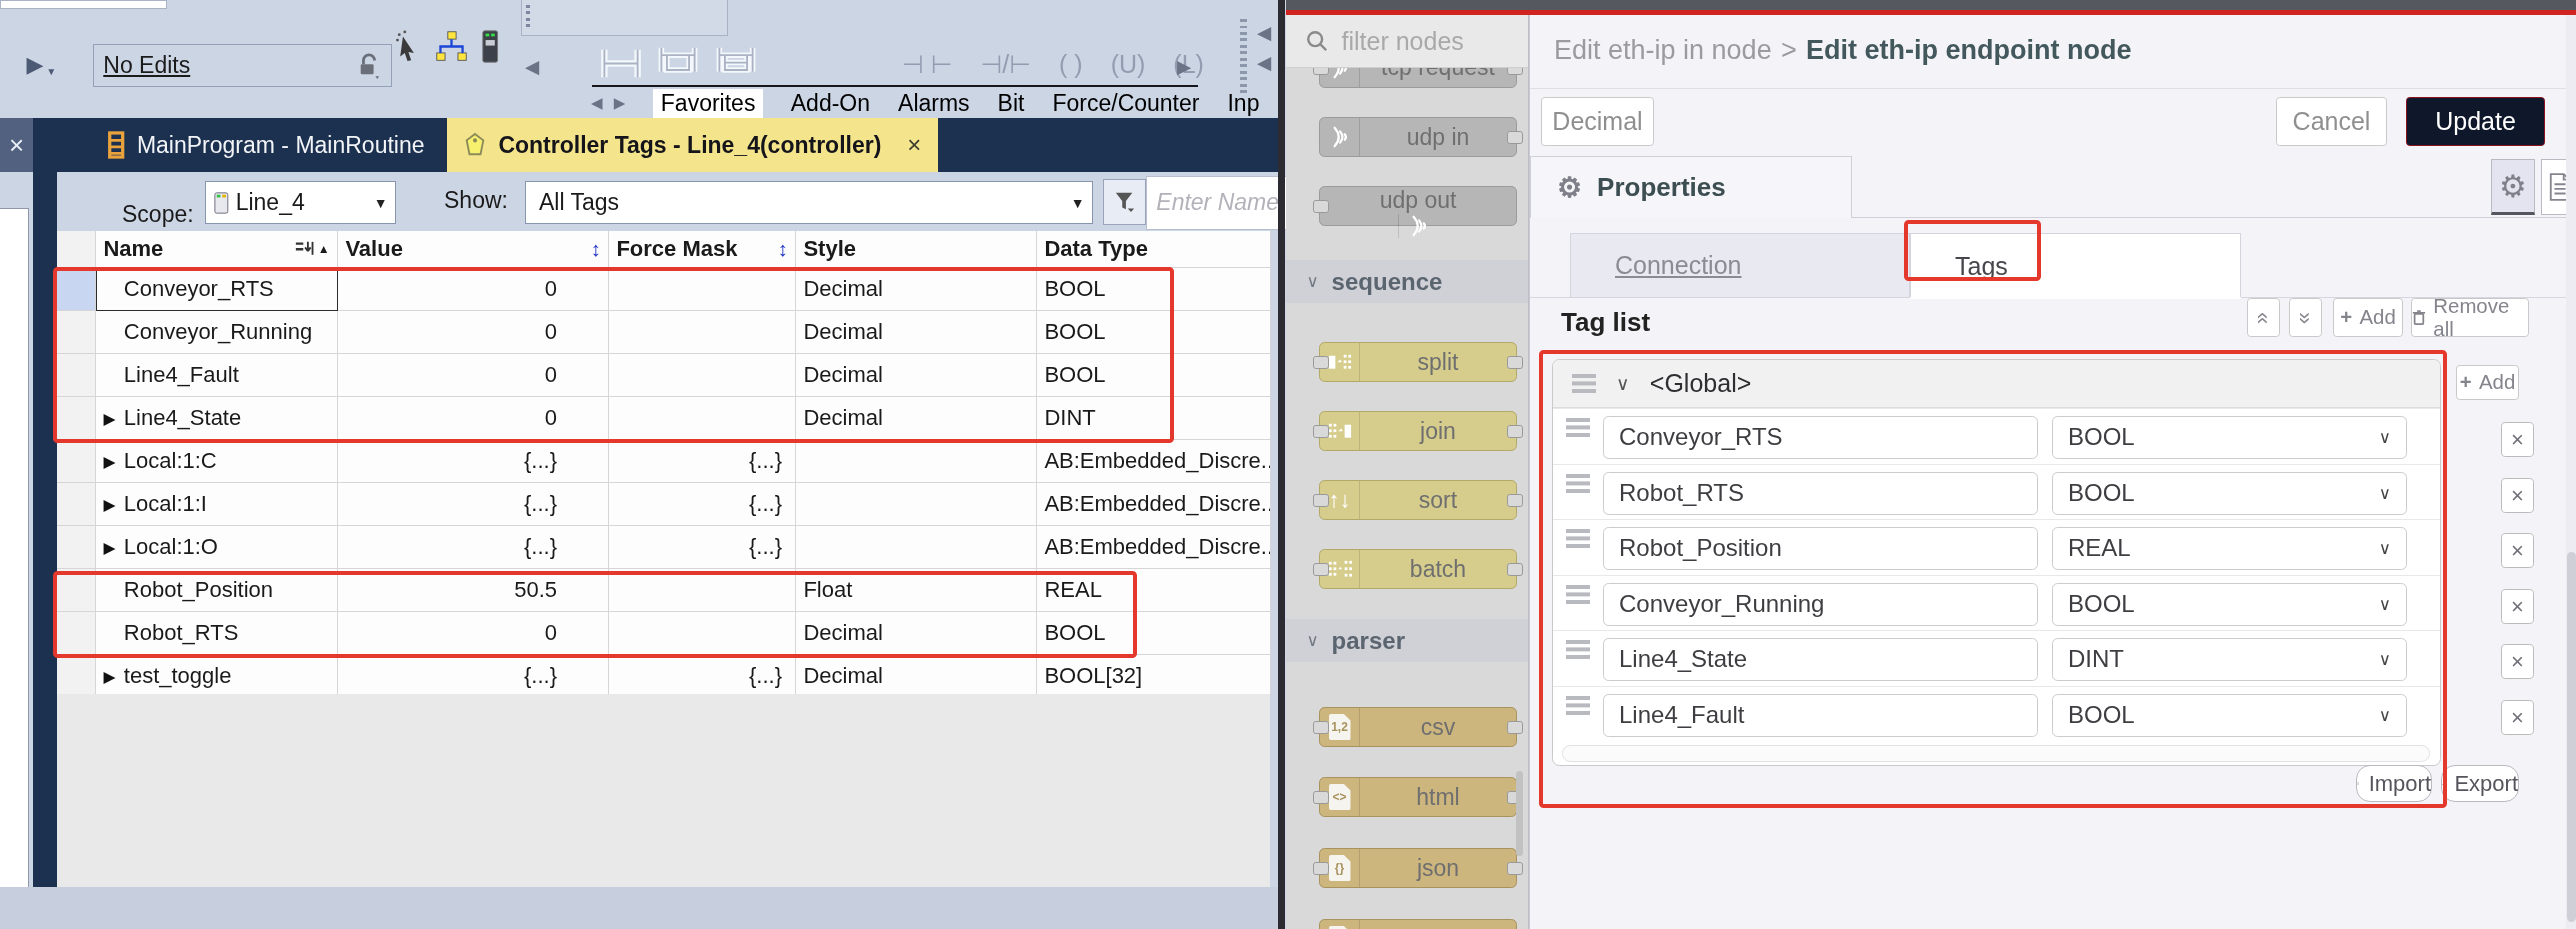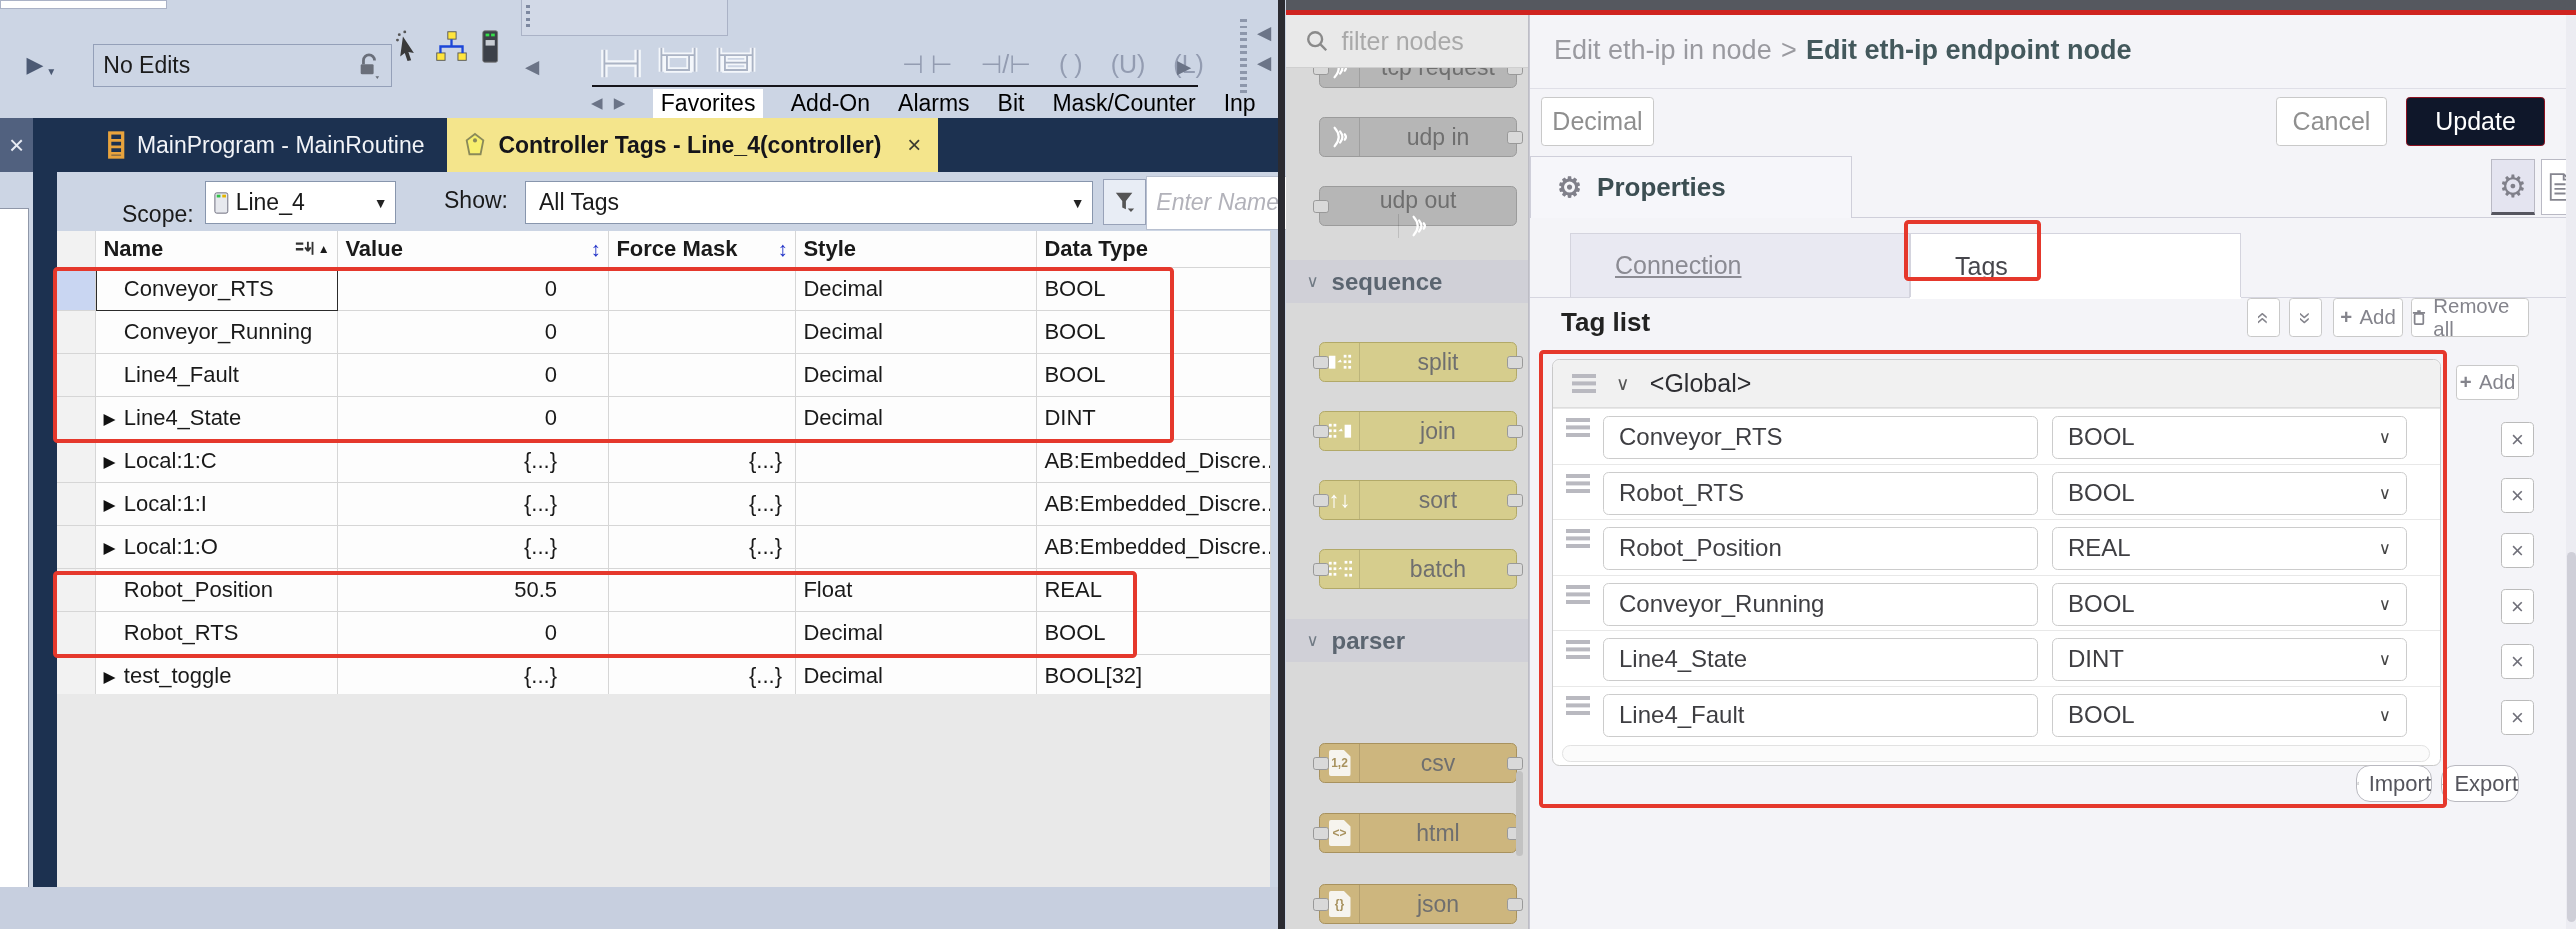--- a/index.html
+++ b/index.html
@@ -9,21 +9,21 @@
 
   
   .rsl-subtoolbar{left:521px;top:0;width:205px;height:35px;background:#d2d9e7;
     border:0.9px solid #aab2c6;border-top:none;}
   .dots{width:4.6px;height:24px;margin:4.6px 0 0 3.7px;
     background:repeating-linear-gradient(#7d88a0 0 2.8px,transparent 2.8px 6.5px);}
   .tool-icons{left:392px;top:26px;width:111px;height:43px;display:flex;gap:11px;align-items:center;}
   .noedits-arrow{left:13px;top:43px;width:57px;height:43px;color:#4c5a74;font-size:22px;
     display:flex;align-items:center;justify-content:center;gap:2.8px;}
   .noedits-field{left:93px;top:44px;width:278px;height:41px;background:#ccd5e4;
-    border:0.9px solid #94a0b8;display:flex;align-items:center;padding:0 9.3px;font-size:23px;color:#1b1b1b;}
+    border:0.9px solid #94a0b8;display:flex;align-items:center;padding:0 9.3px;font-size:23px;color:#1b1b1b;text-decoration:underline;}
   .ladder-toolbar-line{left:592px;top:85px;width:606px;height:1.9px;background:#15151a;}
   .contact-syms{left:902px;top:50px;display:flex;gap:28px;font-size:25px;color:#939cb1;}
   .instr-tabs{left:591px;top:89px;display:flex;gap:28px;align-items:center;font-size:23px;color:#000;}
   .instr-tabs .active{background:#fff;padding:0.9px 7.4px;}
   .side-arrows{color:#6b7487;font-size:18.5px;}
   .right-dotstrip{left:1240px;top:18.5px;width:7.4px;height:74px;
     background:repeating-linear-gradient(#8d97ab 0 2.8px,transparent 2.8px 6.5px);}
 
   
   .doc-tabbar{left:0;top:118px;width:1278px;height:54px;background:#1c3150;display:flex;align-items:stretch;}
@@ -87,21 +87,21 @@
   .pal-section .chev{font-size:16.7px;color:#707a84;font-weight:normal;}
   .node{position:absolute;left:33px;width:196px;height:38px;border-radius:5.6px;border:0.9px solid #9b9b9b;
     display:flex;align-items:center;}
   .node .lbl{flex:1;text-align:center;color:#6f6f6f;font-size:23px;}
   .node .iconzone{width:39px;height:100%;display:flex;align-items:center;justify-content:center;
     color:#fff;font-weight:bold;font-size:16.7px;}
   .iz-left{border-right:1.9px solid rgba(0,0,0,0.12);}
   .iz-right{border-left:1.9px solid rgba(0,0,0,0.12);}
   .n-gray{background:#b6b6b6;border-color:#9b9b9b;}
   .n-khaki{background:#d6cd8d;border-color:#b2a968;}
-  .n-tan{background:#cdb67e;border-color:#a8925e;margin-top:36px;}
+  .n-tan{background:#cdb67e;border-color:#a8925e;}
   .port{position:absolute;width:14px;height:11px;background:#d9d9d9;border:0.9px solid #999;border-radius:2.8px;top:13px;}
   .port.pl{left:-7.4px;} .port.pr{right:-7.4px;}
   .doc-glyph{background:#f6f4ee;border-radius:1.9px;width:22px;height:26px;display:flex;align-items:center;
     justify-content:center;font-size:12px;font-weight:bold;color:#a8925e;
     clip-path:polygon(0 0,70% 0,100% 25%,100% 100%,0 100%);}
   .pal-scroll{position:absolute;left:230px;top:703px;width:7.4px;height:85px;background:#c2c2c2;border-radius:3.7px;}
 
   
   .tray{left:1529px;top:15px;width:1047px;height:915px;background:#f4f4f8;border-left:0.9px solid #c9c9d3;}
   .tray *{box-sizing:border-box;}
@@ -232,21 +232,21 @@
     </div>
     <span class="abs side-arrows" style="left:1177px;top:56px;">▶</span>
     <div class="abs ladder-toolbar-line"></div>
     <div class="abs instr-tabs">
       <span class="side-arrows" style="font-size:15px;">◀</span>
       <span class="side-arrows" style="font-size:15px;margin-left:-16.7px;">▶</span>
       <span class="active">Favorites</span>
       <span>Add-On</span>
       <span>Alarms</span>
       <span>Bit</span>
-      <span>Mask/Counter</span>
+      <span>Force/Counter</span>
       <span>Inp</span>
     </div>
     <div class="abs right-dotstrip"></div>
     <span class="abs side-arrows" style="left:1257px;top:22px;">◀</span>
     <span class="abs side-arrows" style="left:1257px;top:52px;">◀</span>
 
     <div class="abs doc-tabbar">
       <div class="doc-close">×</div>
       <div class="doc-tab1">
         <svg width="20.4" height="28" viewBox="0 0 22 30">

